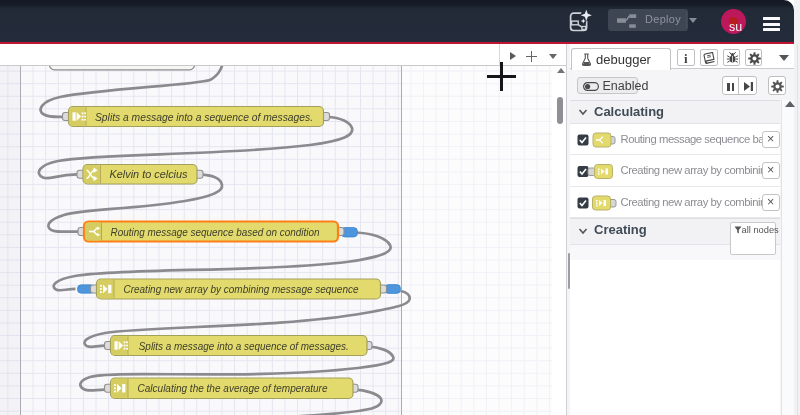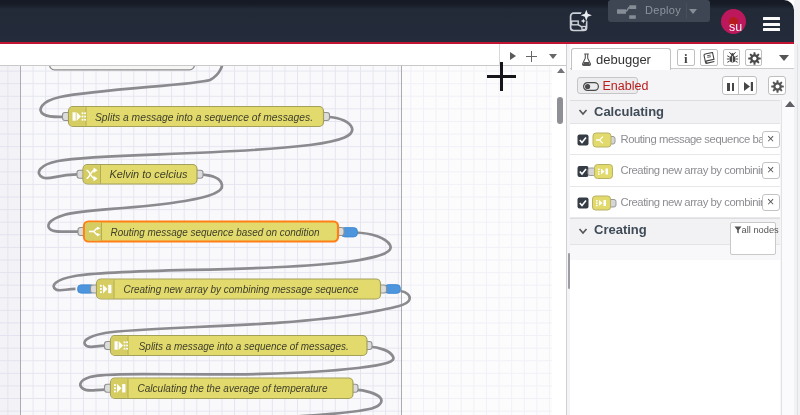--- a/index.html
+++ b/index.html
@@ -5,21 +5,21 @@
   html,body{margin:0;padding:0;}
   body{width:800px;height:415px;overflow:hidden;position:relative;background:#fff;
        font-family:"Liberation Sans", sans-serif;}
   .abs{position:absolute;}
   
   #header{left:0;top:0;width:794px;height:41.5px;background:linear-gradient(180deg,#141923 0px,#161b25 4px,#222a38 9px,#242c3b 100%);border-top-right-radius:10px;}
   #redline{left:0;top:41.5px;width:794px;height:2.5px;background:#c11332;}
   #rightstrip{left:794px;top:0;width:6px;height:415px;background:#f1f2f4;}
   #rightstrip2{left:797px;top:44px;width:1px;height:371px;background:#e2e2e6;}
   
-  #deploy{left:608px;top:0;width:102px;height:22px;background:#3e4653;border-radius:3px;}
+  #deploy{left:608px;top:9px;width:80px;height:22px;background:#3e4653;border-radius:3px;}
   #deploy .txt{position:absolute;left:37px;top:4px;font-size:11px;letter-spacing:0.3px;color:#8d949e;}
   #deploy .sep{position:absolute;left:78px;top:3px;width:1px;height:16px;background:#46505c;}
   #deploy .caret{position:absolute;left:81px;top:9px;width:0;height:0;border-left:4.5px solid transparent;border-right:4.5px solid transparent;border-top:5px solid #868d97;}
   
   #avatar{left:721px;top:9px;width:25px;height:25px;border-radius:50%;background:#b91c1c;border:8px solid #be185d;box-sizing:border-box;text-align:center;}
   #avatar span{color:#f5f5ec;font-size:12.5px;line-height:21px;}
   
   .hbar{left:763px;width:16.5px;height:3.2px;background:#fafafa;border-radius:0.5px;}
   
   #cantoolbar{left:0;top:44px;width:566px;height:22px;background:#fff;border-bottom:1px solid #c9c9c9;box-sizing:border-box;}
@@ -51,21 +51,21 @@
   #sidebar{left:570px;top:44px;width:224px;height:371px;background:#f5f5f8;}
   #tabbar{left:570px;top:44px;width:224px;height:25px;background:#fff;border-bottom:1px solid #cccccc;box-sizing:border-box;}
   #tabactive{left:571px;top:47.5px;width:100px;height:22px;background:#fff;border:1px solid #c2c2c2;border-bottom:none;border-radius:3px 3px 0 0;box-sizing:border-box;z-index:3;text-decoration:underline;}
   #tabactive span{position:absolute;left:24px;top:3.5px;font-size:13px;color:#333;}
   .sbtn{background:#fff;border:1px solid #bfbfbf;border-radius:2px;box-sizing:border-box;}
   .ibtn{top:48.5px;width:17.5px;height:17.5px;}
   #caret2{left:779px;top:55px;width:0;height:0;border-left:5px solid transparent;border-right:5px solid transparent;border-top:6px solid #555;}
   
   #enrow{left:570px;top:69px;width:224px;height:30.5px;background:#f5f5f8;}
   #togglebtn{left:576.5px;top:77px;width:61px;height:16.5px;background:#ececef;border:1px solid #c6c6c6;border-radius:3px;box-sizing:border-box;}
-  #togglebtn span{position:absolute;left:25px;top:1px;font-size:12.5px;color:#b91c1c;}
+  #togglebtn span{position:absolute;left:25px;top:1px;font-size:12.5px;color:#404040;}
   #pausebtn{left:721.5px;top:76px;width:17.5px;height:19px;border-radius:3px 0 0 3px;}
   #stepbtn{left:738px;top:76px;width:18.5px;height:19px;border-radius:0 3px 3px 0;}
   #gearbtn{left:768px;top:76px;width:17.5px;height:19px;border-radius:3px;}
   
   .sechead{left:570px;width:210px;height:24px;background:#f2f2f5;border-top:1px solid #dddde2;border-bottom:1px solid #e2e2e7;box-sizing:border-box;}
   .sechead b{position:absolute;left:24px;top:3px;font-size:13px;color:#3f4b56;}
   #bphead{top:99.5px;}
   #msghead{top:218px;height:27px;}
   .bprow{left:570px;width:210px;height:31.5px;background:#fff;border-bottom:1px solid #e8e8ea;box-sizing:border-box;}
   .bprow .lbl{position:absolute;left:50.5px;top:9px;font-size:11.3px;letter-spacing:-0.45px;color:#8d8d93;white-space:nowrap;width:141px;overflow:hidden;}

